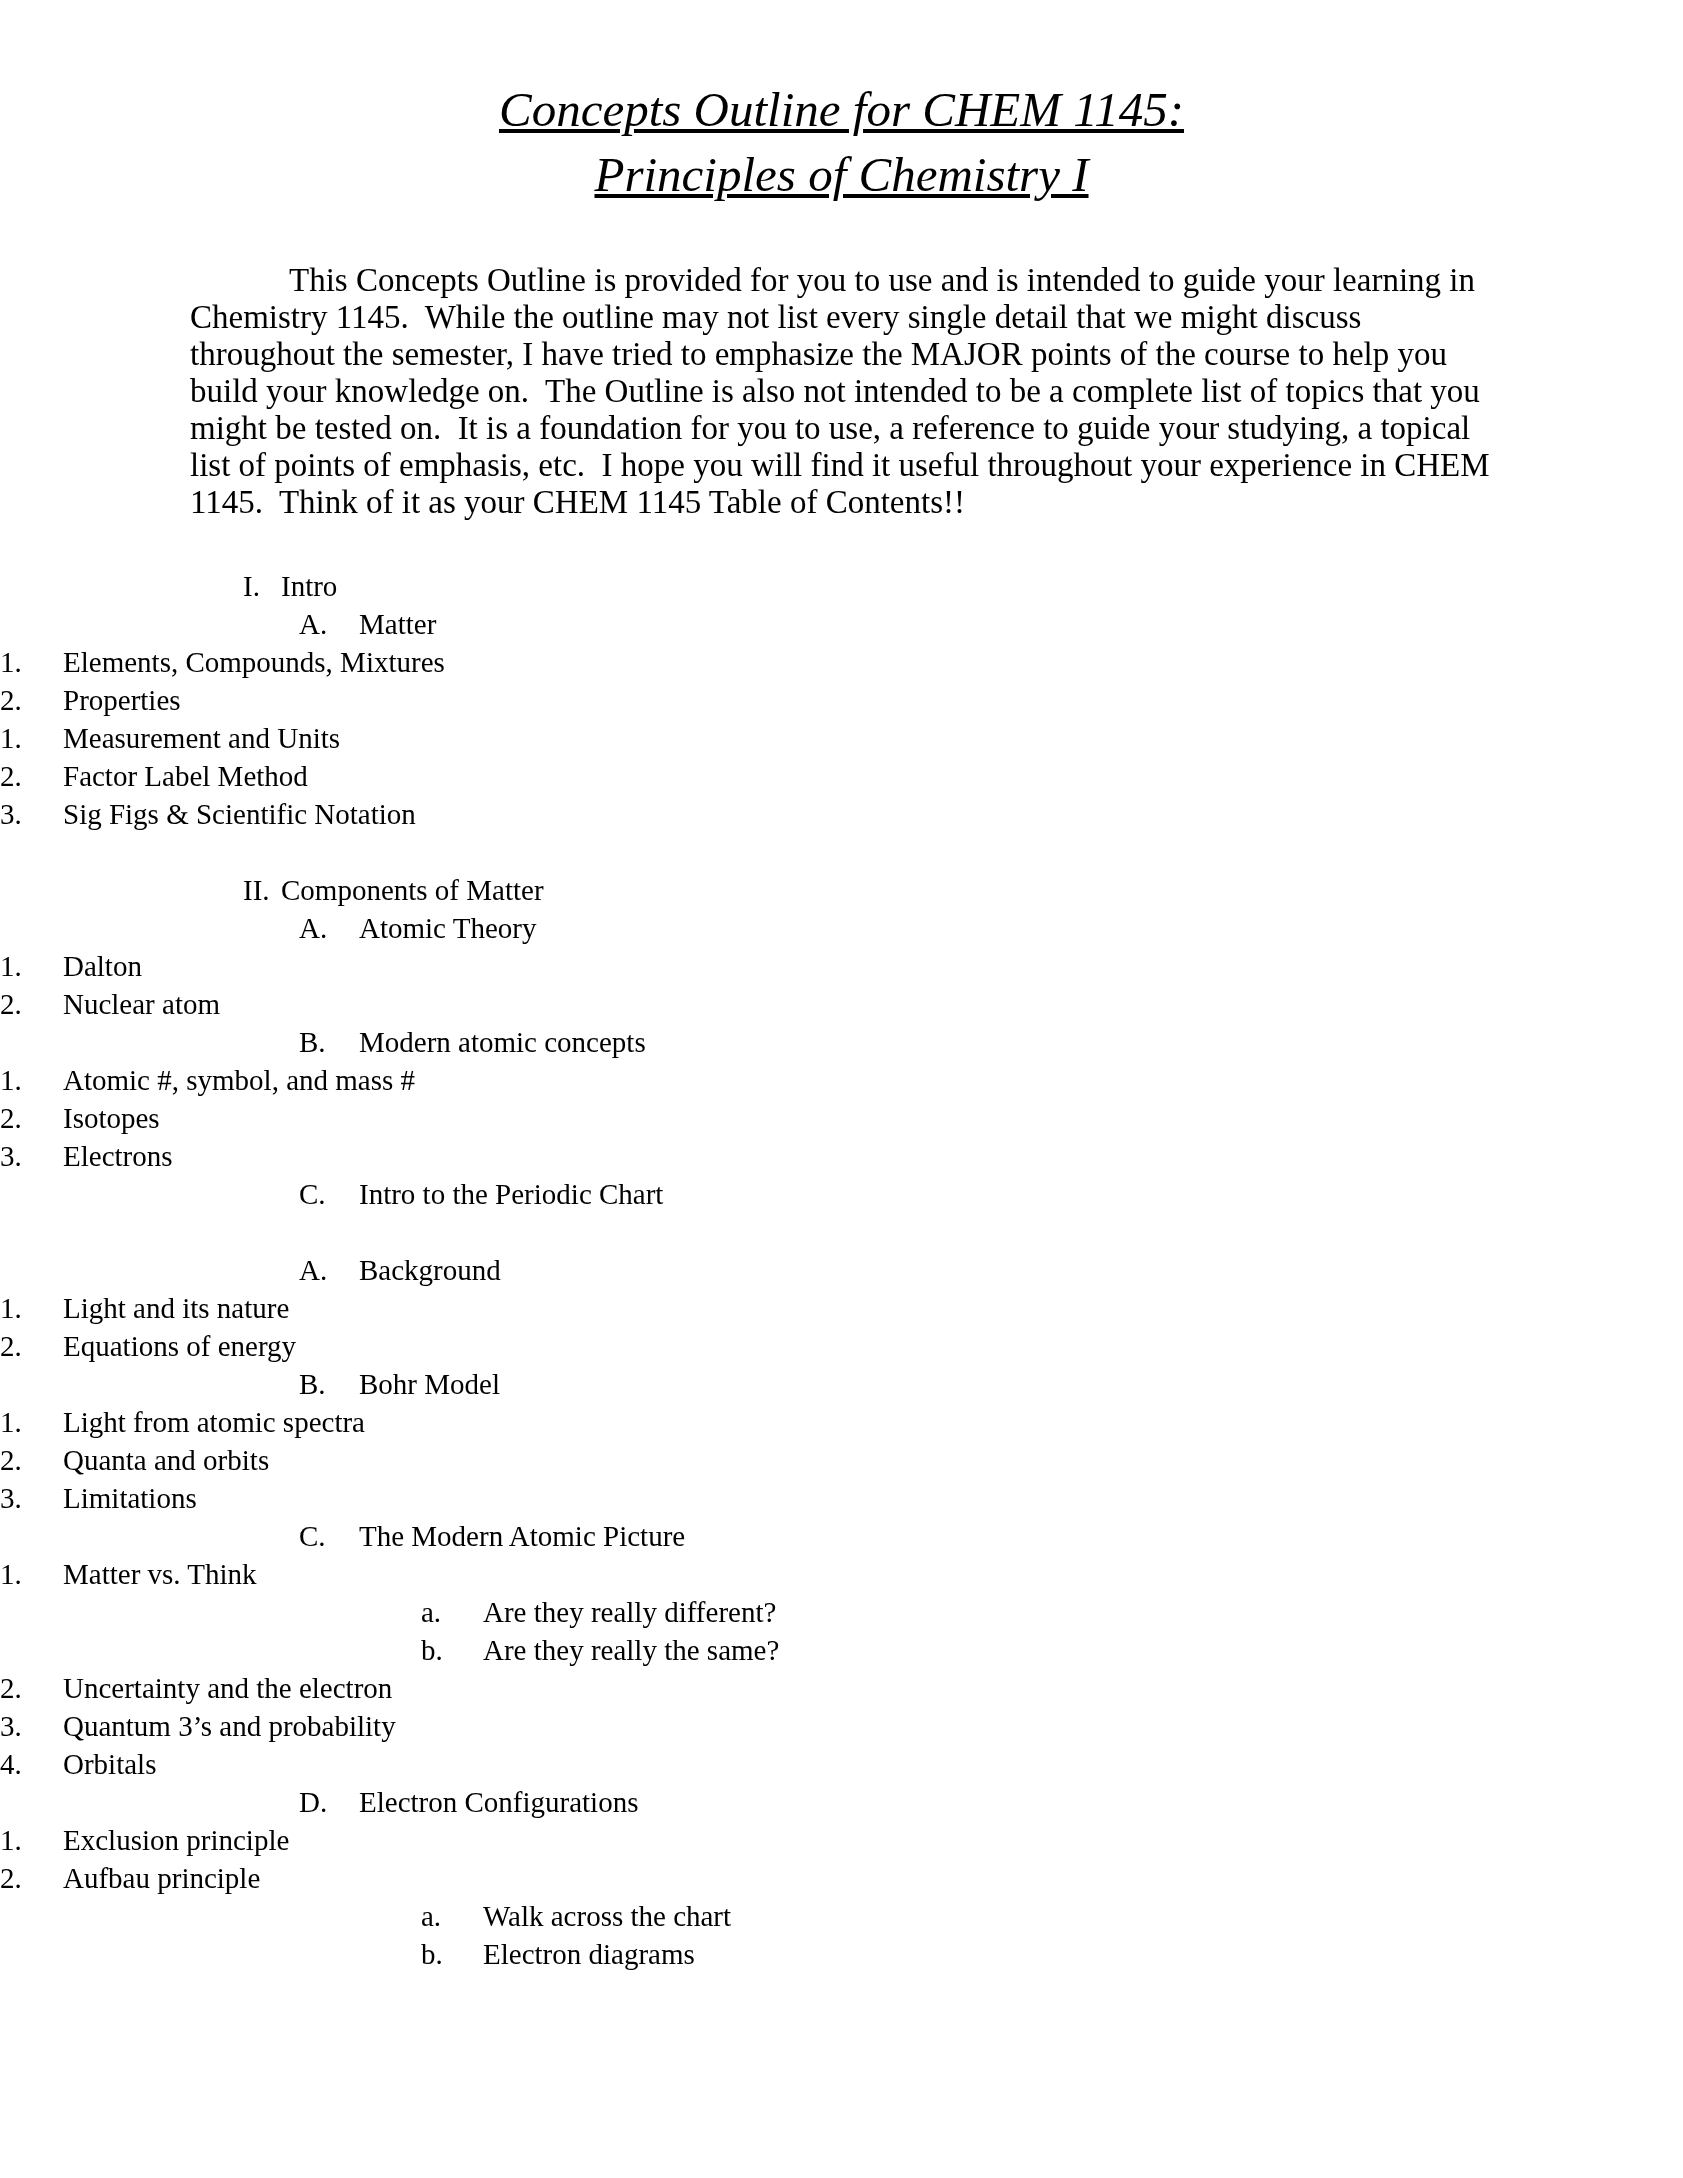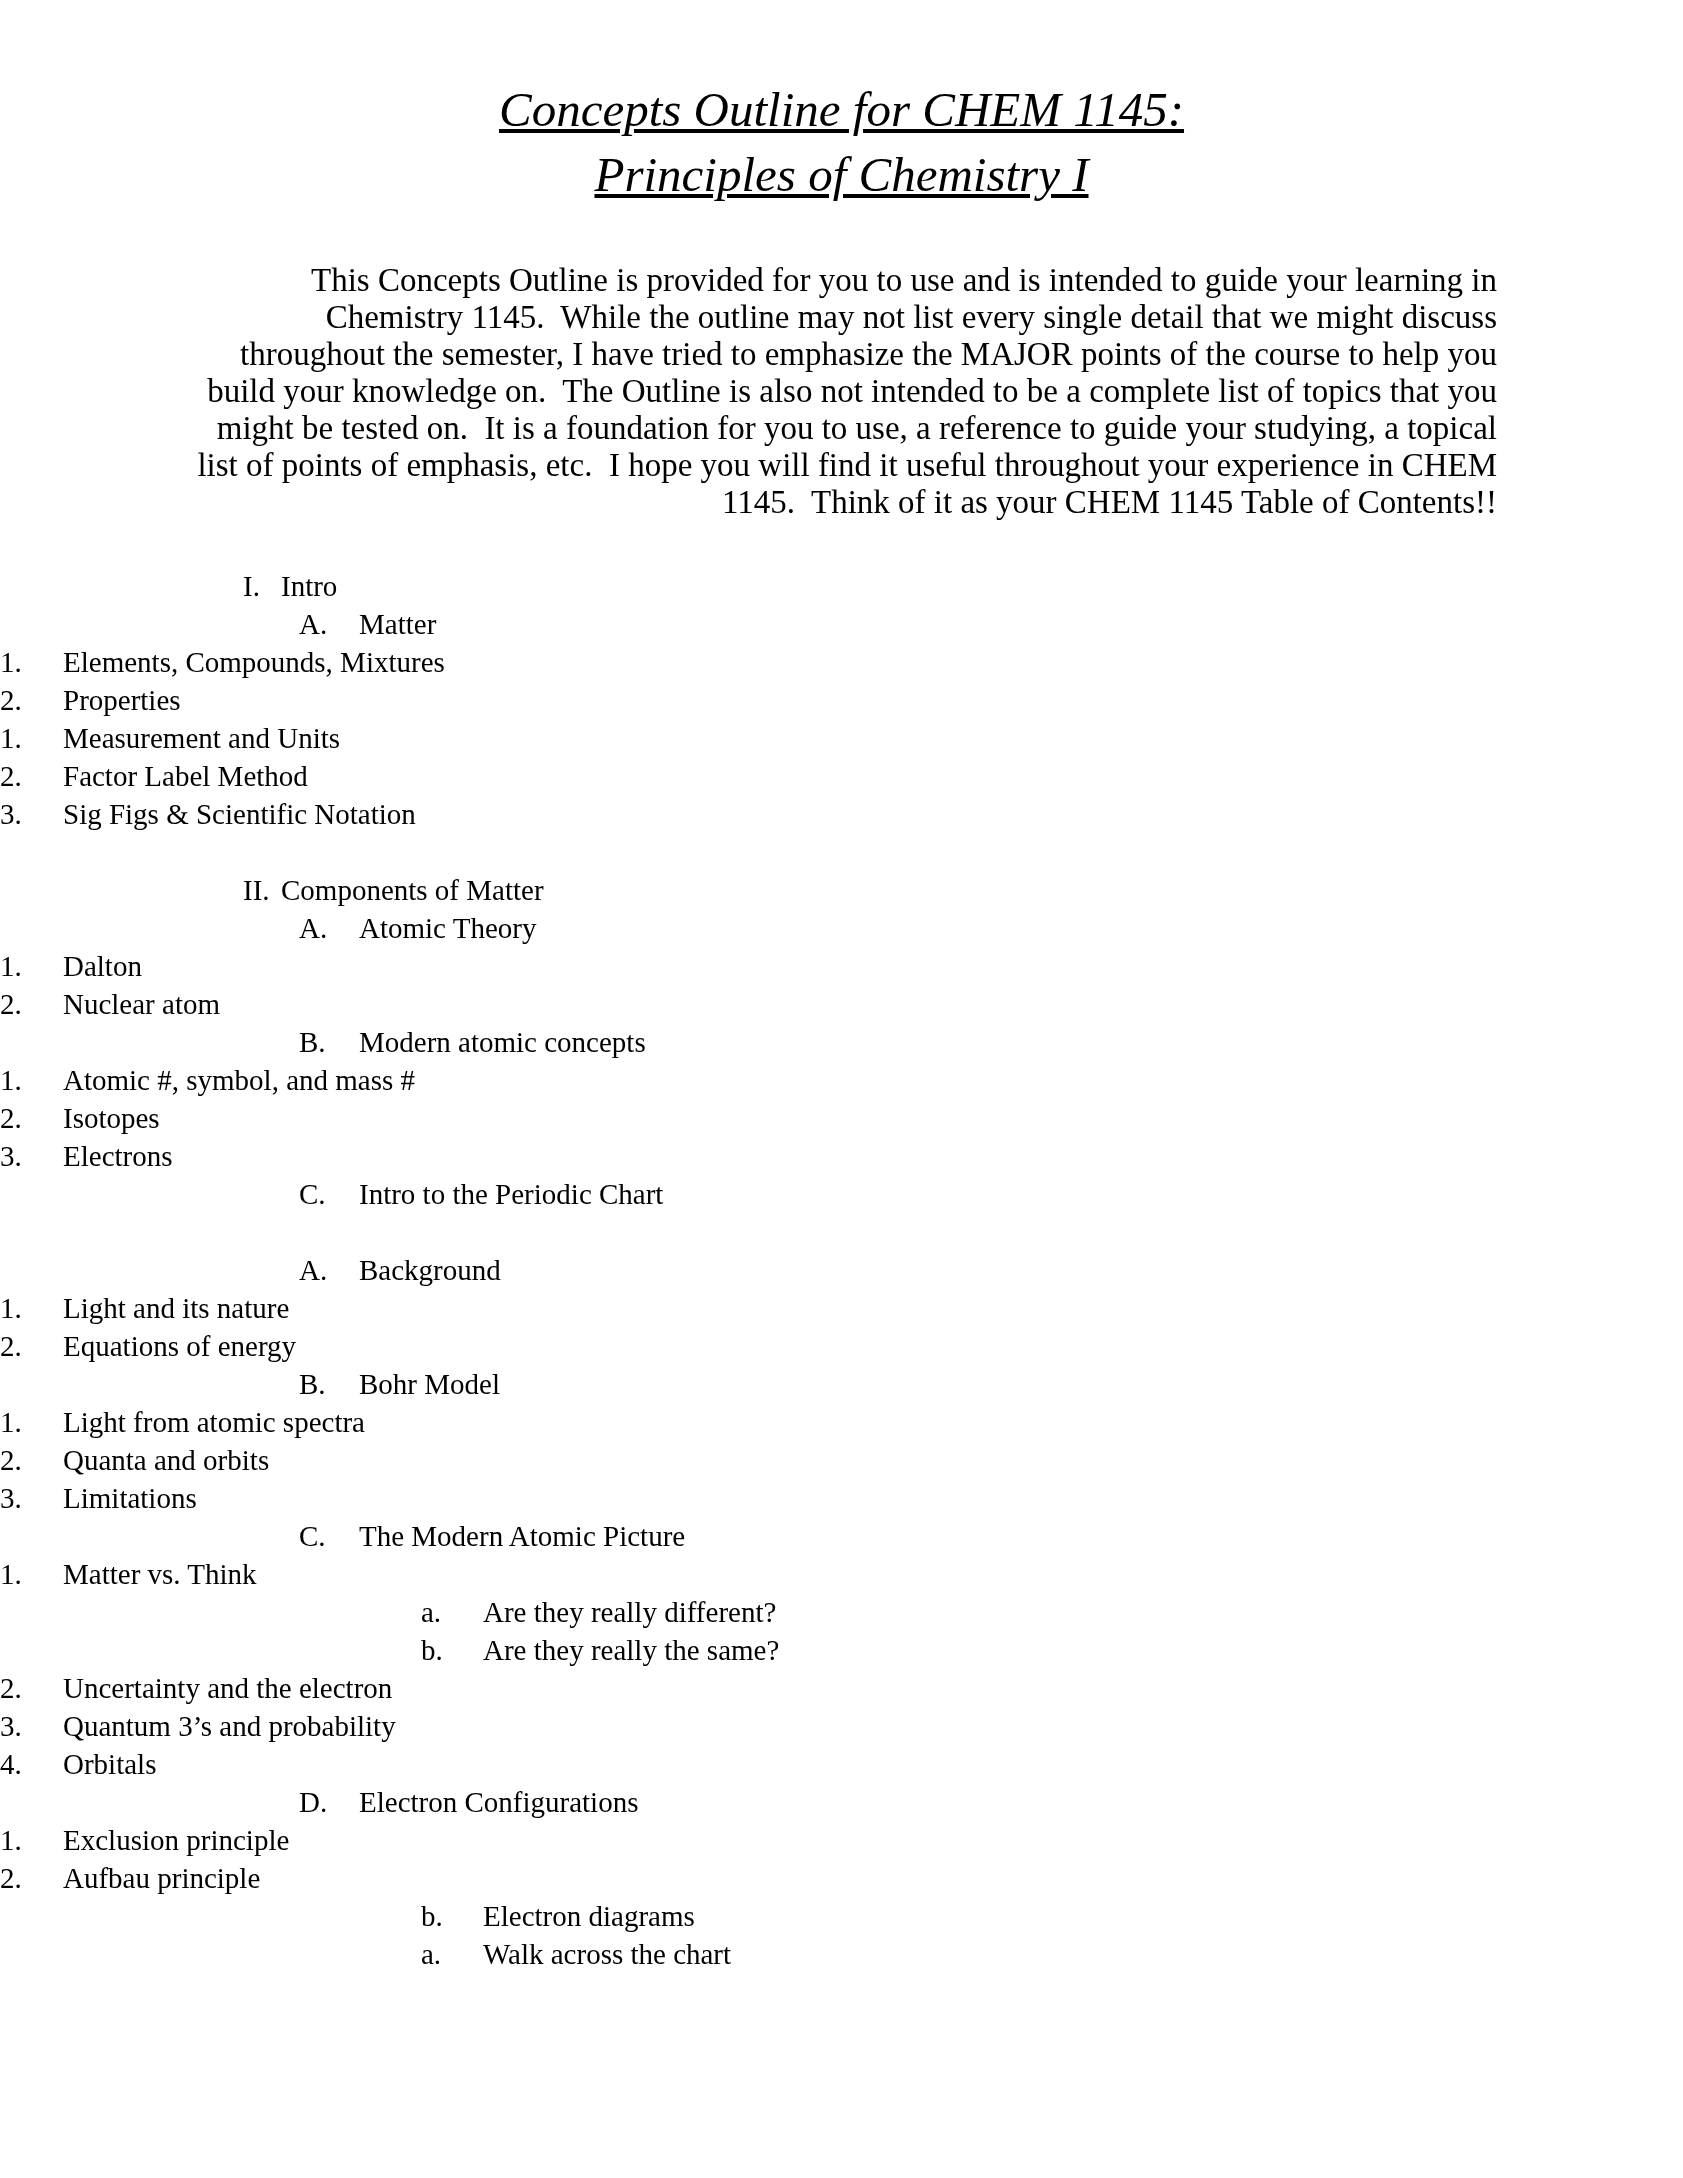--- a/index.html
+++ b/index.html
@@ -30,21 +30,21 @@
   .title-line > span {
     text-decoration: underline;
   }
   .intro-paragraph {
     margin: 55px 0 0 190px;
     width: 1307px;
     font-size: 33px;
     line-height: 37px;
     text-indent: 99px;
     white-space: pre-wrap;
-    text-align: right;
+    text-align: left;
   }
   .outline {
     margin-top: 46px;
     font-size: 29px;
   }
   .outline-section + .outline-section {
     margin-top: 38px;
   }
   .row {
     line-height: 38px;
@@ -106,19 +106,19 @@
         <div class="row lv2"><span class="mk">C.</span><span class="tx">The Modern Atomic Picture</span></div>
         <div class="row lv3"><span class="mk">1.</span><span class="tx">Matter vs. Think</span></div>
         <div class="row lv4"><span class="mk">a.</span><span class="tx">Are they really different?</span></div>
         <div class="row lv4"><span class="mk">b.</span><span class="tx">Are they really the same?</span></div>
         <div class="row lv3"><span class="mk">2.</span><span class="tx">Uncertainty and the electron</span></div>
         <div class="row lv3"><span class="mk">3.</span><span class="tx">Quantum 3’s and probability</span></div>
         <div class="row lv3"><span class="mk">4.</span><span class="tx">Orbitals</span></div>
         <div class="row lv2"><span class="mk">D.</span><span class="tx">Electron Configurations</span></div>
         <div class="row lv3"><span class="mk">1.</span><span class="tx">Exclusion principle</span></div>
         <div class="row lv3"><span class="mk">2.</span><span class="tx">Aufbau principle</span></div>
+        <div class="row lv4"><span class="mk">a.</span><span class="tx">Walk across the chart</span></div>
         <div class="row lv4"><span class="mk">b.</span><span class="tx">Electron diagrams</span></div>
-        <div class="row lv4"><span class="mk">a.</span><span class="tx">Walk across the chart</span></div>
       </div>
     </div>
 
 </div>
 
 
 </body></html>

